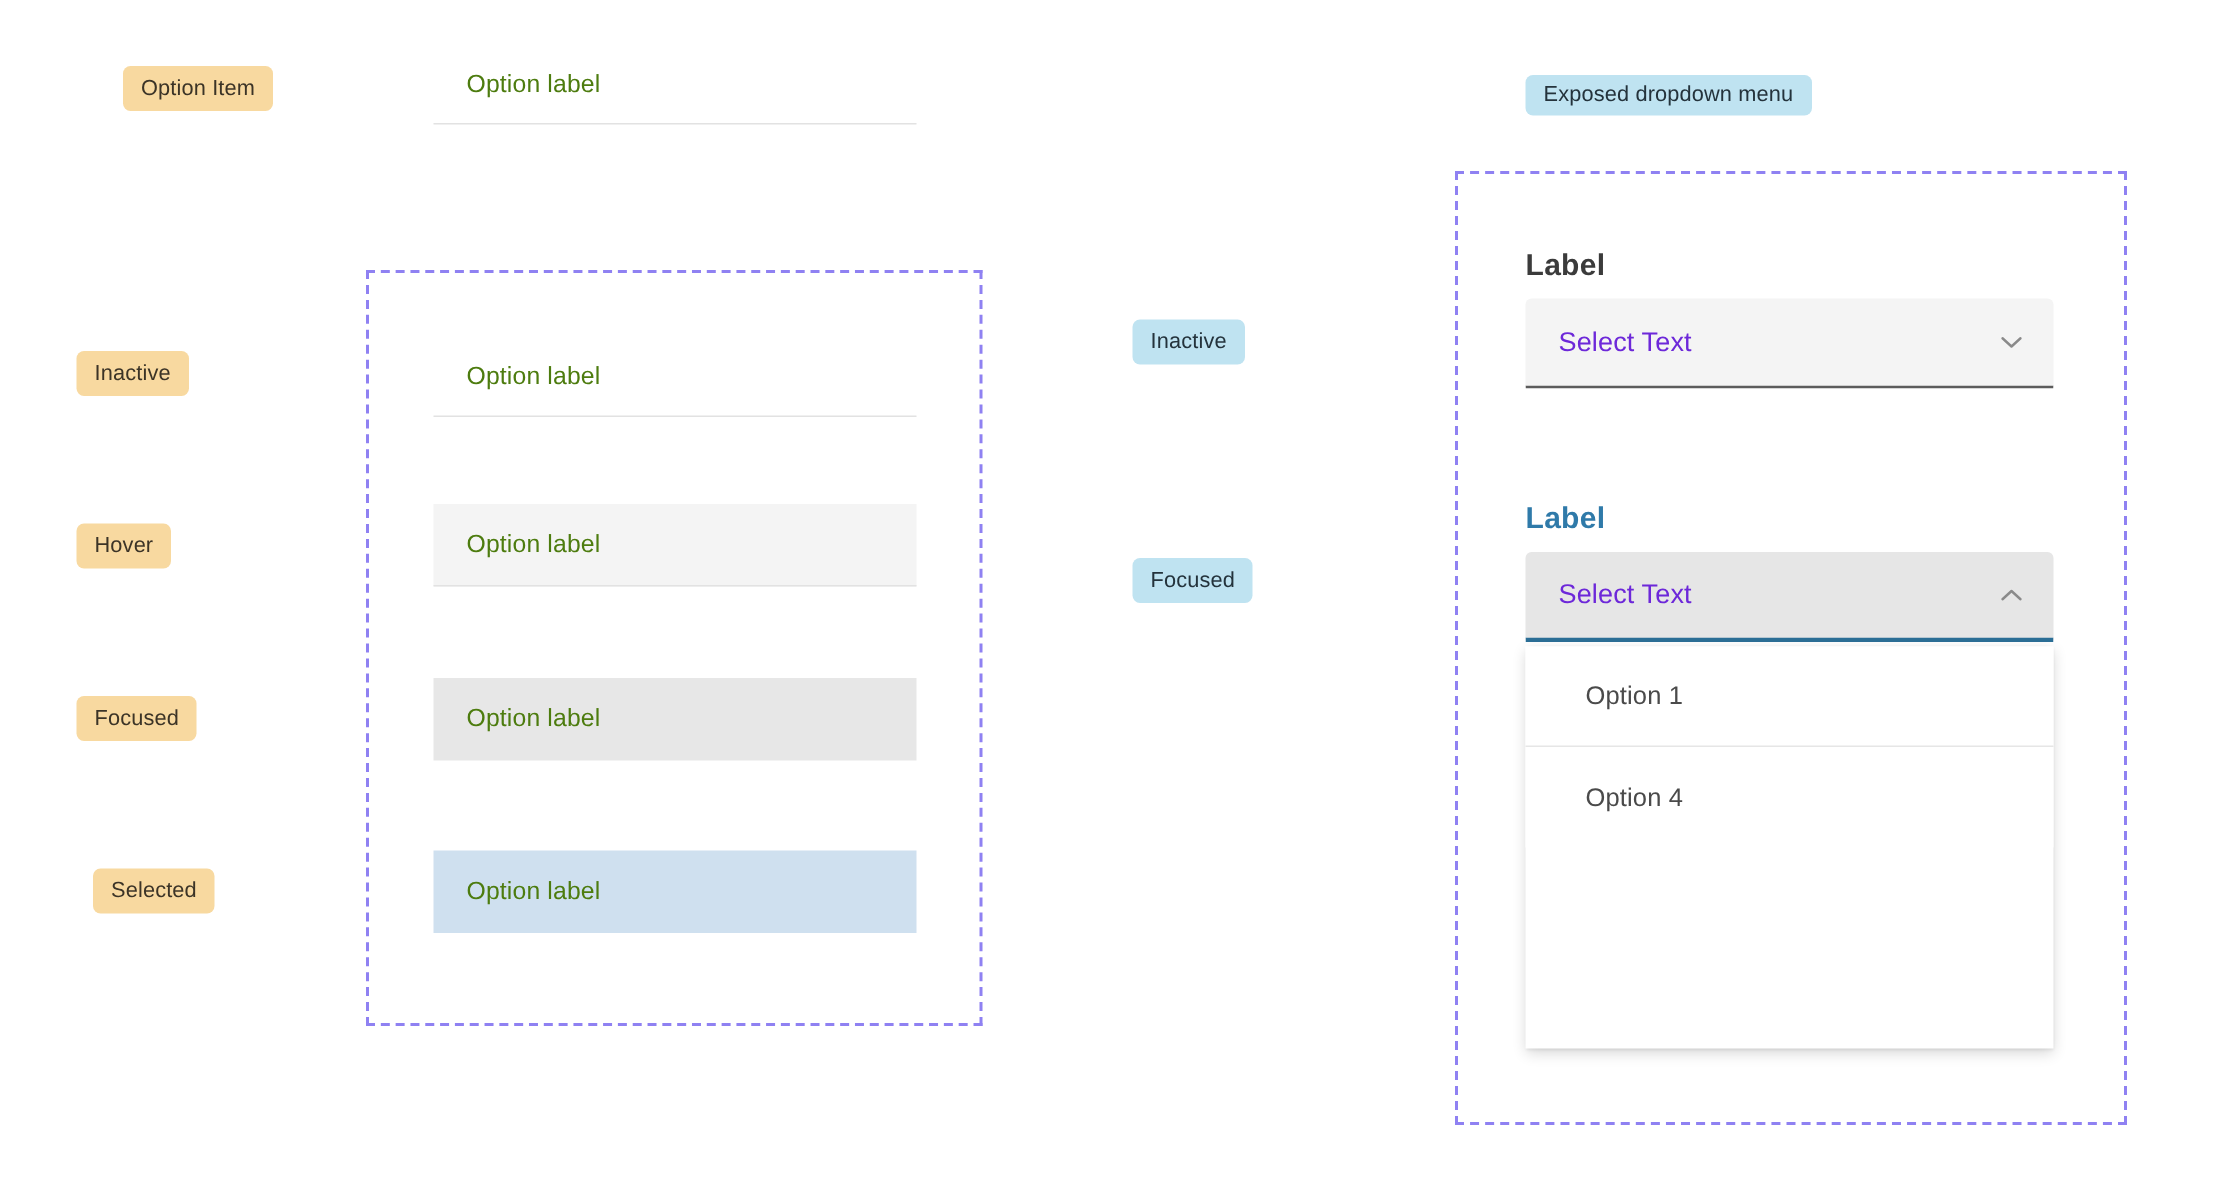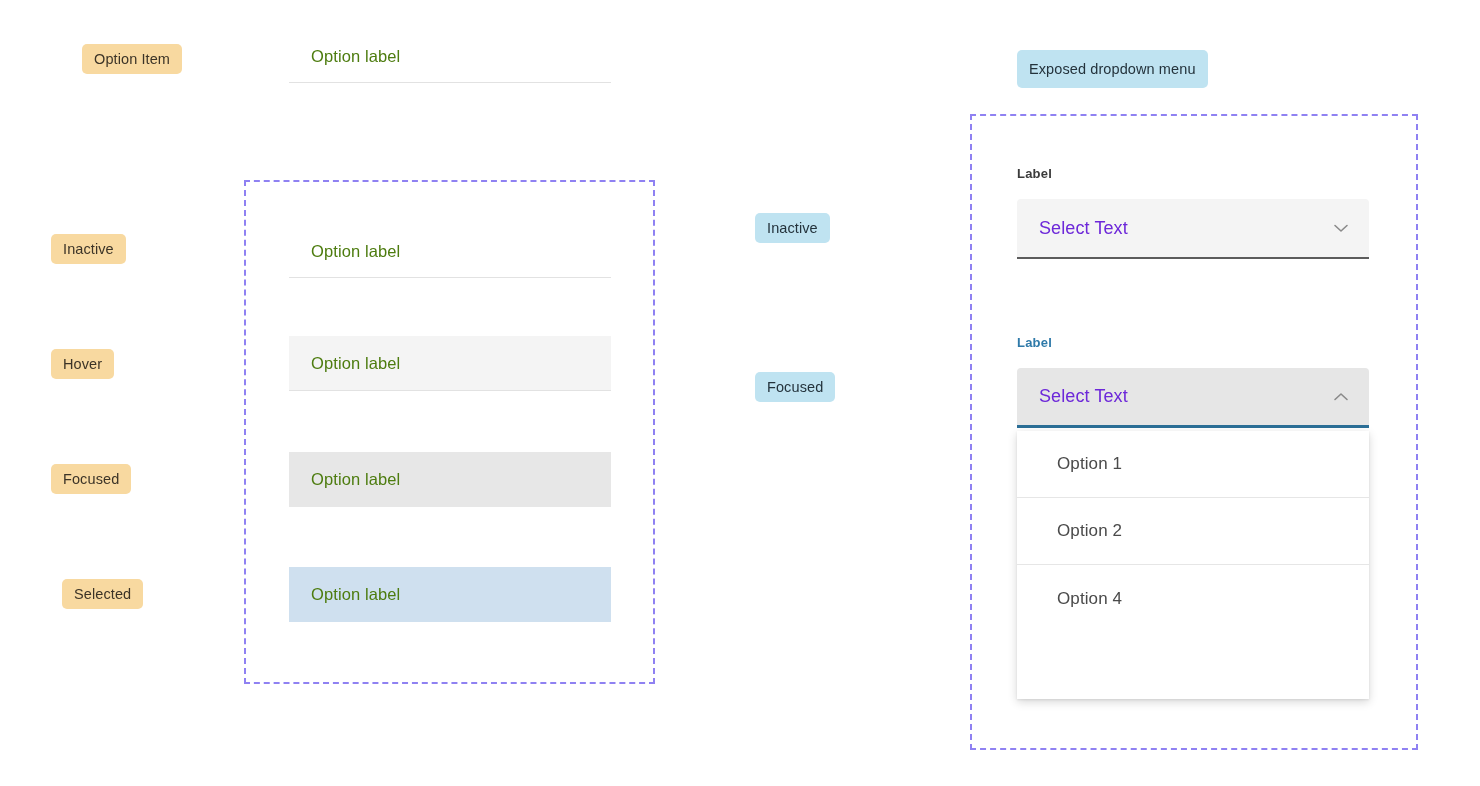--- a/index.html
+++ b/index.html
@@ -53,21 +53,21 @@
     letter-spacing: .1px;
   }
   .option-inactive { background: #ffffff; border-bottom: 1px solid #e2e2e2; }
   .option-hover    { background: #f4f4f4; border-bottom: 1px solid #e2e2e2; }
   .option-focused  { background: #e7e7e7; }
   .option-selected { background: #cfe0ef; }
 
   
   .field-label {
     position: absolute;
-    font-size: 13px;
+    font-size: 20px;
     font-weight: 600;
     letter-spacing: .2px;
   }
   .field-label-inactive { color: #3b3b3b; }
   .field-label-focused  { color: #2f7aa9; }
 
   .select-box {
     position: absolute;
     box-sizing: border-box;
     display: flex;
@@ -149,21 +149,21 @@
 </div>
 
 <div class="option-row option-selected" style="left:289px; top:567px; width:322px; height:55px;">
   <span>Option label</span>
 </div>
 
 <div class="badge badge-blue" style="left:755px; top:213px;">Inactive</div>
 
 <div class="badge badge-blue" style="left:755px; top:372px;">Focused</div>
 
-<div class="badge badge-blue" style="left:1017px; top:50px; height:38px;">Exposed dropdown menu</div>
+<div class="badge badge-blue" style="left:1017px; top:50px; height:27px;">Exposed dropdown menu</div>
 
 <div class="dashed-frame" style="left:970px; top:114px; width:448px; height:636px;"></div>
 
 <div class="field-label field-label-inactive" style="left:1017px; top:166px;">Label</div>
 
 <div class="select-box select-inactive" style="left:1017px; top:199px; width:352px; height:60px;">
   <span class="select-value">Select Text</span>
   <span class="chev">
     <svg width="20" height="20" viewBox="0 0 20 20" fill="none">
       <path d="M4 7.5 L10 13 L16 7.5" stroke="#8a8a8a" stroke-width="1.6" stroke-linecap="round" stroke-linejoin="round"></path>
@@ -181,21 +181,18 @@
     </svg>
   </span>
 </div>
 
 <div class="menu-panel" style="left:1017px; top:431px; width:352px; height:268px;">
 
   <div class="menu-item">
     <span>Option 1</span>
   </div>
 
-  <div class="menu-item">
-    <span>Option 2</span>
-  </div>
 
 
   <div class="menu-item">
     <span>Option 4</span>
   </div>
 </div>
 
 </body></html>

